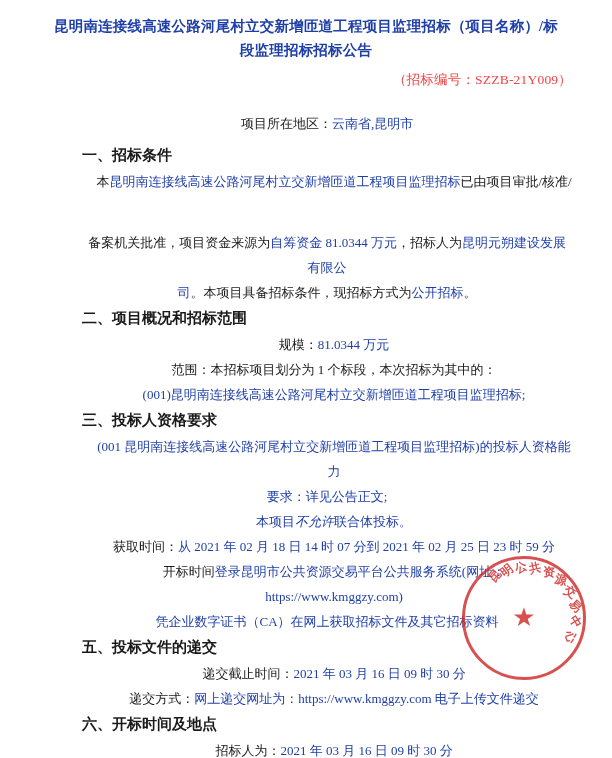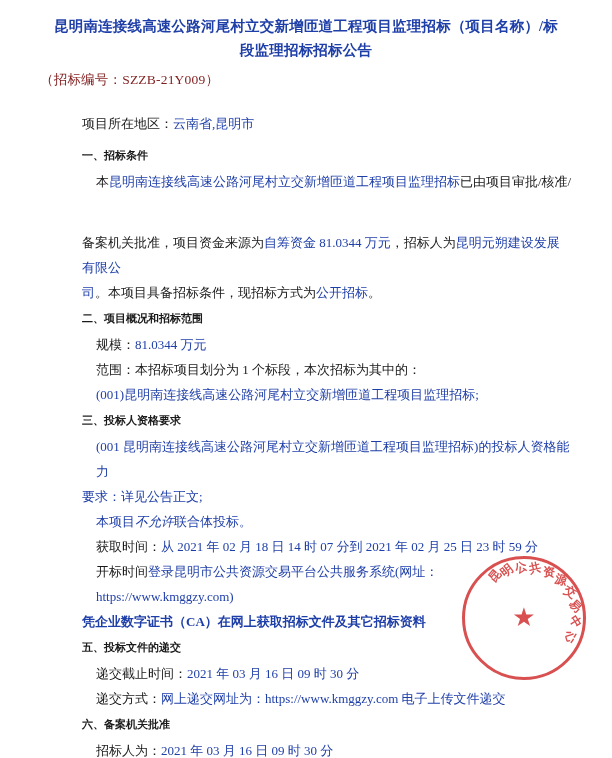--- a/index.html
+++ b/index.html
@@ -25,47 +25,48 @@
   .doc-title {
     color: #1f3fa8;
     font-weight: bold;
     font-size: 14.5px;
     line-height: 24px;
     text-align: center;
     letter-spacing: 0.2px;
     margin: 0 4px;
   }
   .doc-subtitle {
-    color: #7f1d1d;
+    color: #ef4444;
     font-size: 13.5px;
-    text-align: left;
+    text-align: right;
     margin-top: 9px;
     letter-spacing: 0.2px;
   }
   .body-area {
     margin-top: 22px;
     font-size: 13px;
     line-height: 25px;
   }
   .line {
     margin: 0;
     padding: 0;
+    text-align: center;
   }
   .indent1 {
     text-indent: 0;
     padding-left: 42px;
   }
   .para {
     padding-left: 56px;
     text-indent: 0;
   }
   .section-head {
     font-weight: bold;
     padding-left: 42px;
-    font-size: 11px;
+    font-size: 15px;
     line-height: 27px;
   }
   .blue {
     color: #1f3fa8;
   }
   .black {
     color: #1a1a1a;
   }
   .wrap-indent {
     padding-left: 56px;
@@ -156,33 +157,33 @@
     <div class="line para">
       <span class="blue">本项目</span><span class="blue" style="font-style:italic;">不允许</span><span class="blue">联合体投标。</span>
     </div>
 
     <div class="line para">
       <span class="black">获取时间：</span><span class="blue">从 2021 年 02 月 18 日  14 时 07 分到 2021 年 02 月 25 日  23 时 59 分</span>
     </div>
     <div class="line para">
       <span class="black">开标时间</span><span class="blue">登录昆明市公共资源交易平台公共服务系统(网址：https://www.kmggzy.com)</span>
     </div>
-    <div class="line wrap-indent" style="padding-left:42px;font-weight:bold;">
+    <div class="line wrap-indent" style="padding-left:42px;">
       <span class="blue">凭企业数字证书（CA）在网上获取招标文件及其它招标资料</span>
     </div>
 
     <div class="section-head">五、投标文件的递交</div>
     <div class="line para">
       <span class="black">递交截止时间：</span><span class="blue">2021 年 03 月 16 日  09 时 30 分</span>
     </div>
     <div class="line para">
       <span class="black">递交方式：</span><span class="blue">网上递交网址为：https://www.kmggzy.com 电子上传文件递交</span>
     </div>
 
-    <div class="section-head">六、备案机关批准</div>
+    <div class="section-head">六、开标时间及地点</div>
     <div class="line para">
       <span class="black">招标人为：</span><span class="blue">2021 年 03 月 16 日  09 时 30 分</span>
     </div>
     <div class="line para">
       
     </div>
 
   </div>
 
   <div class="stamp">

